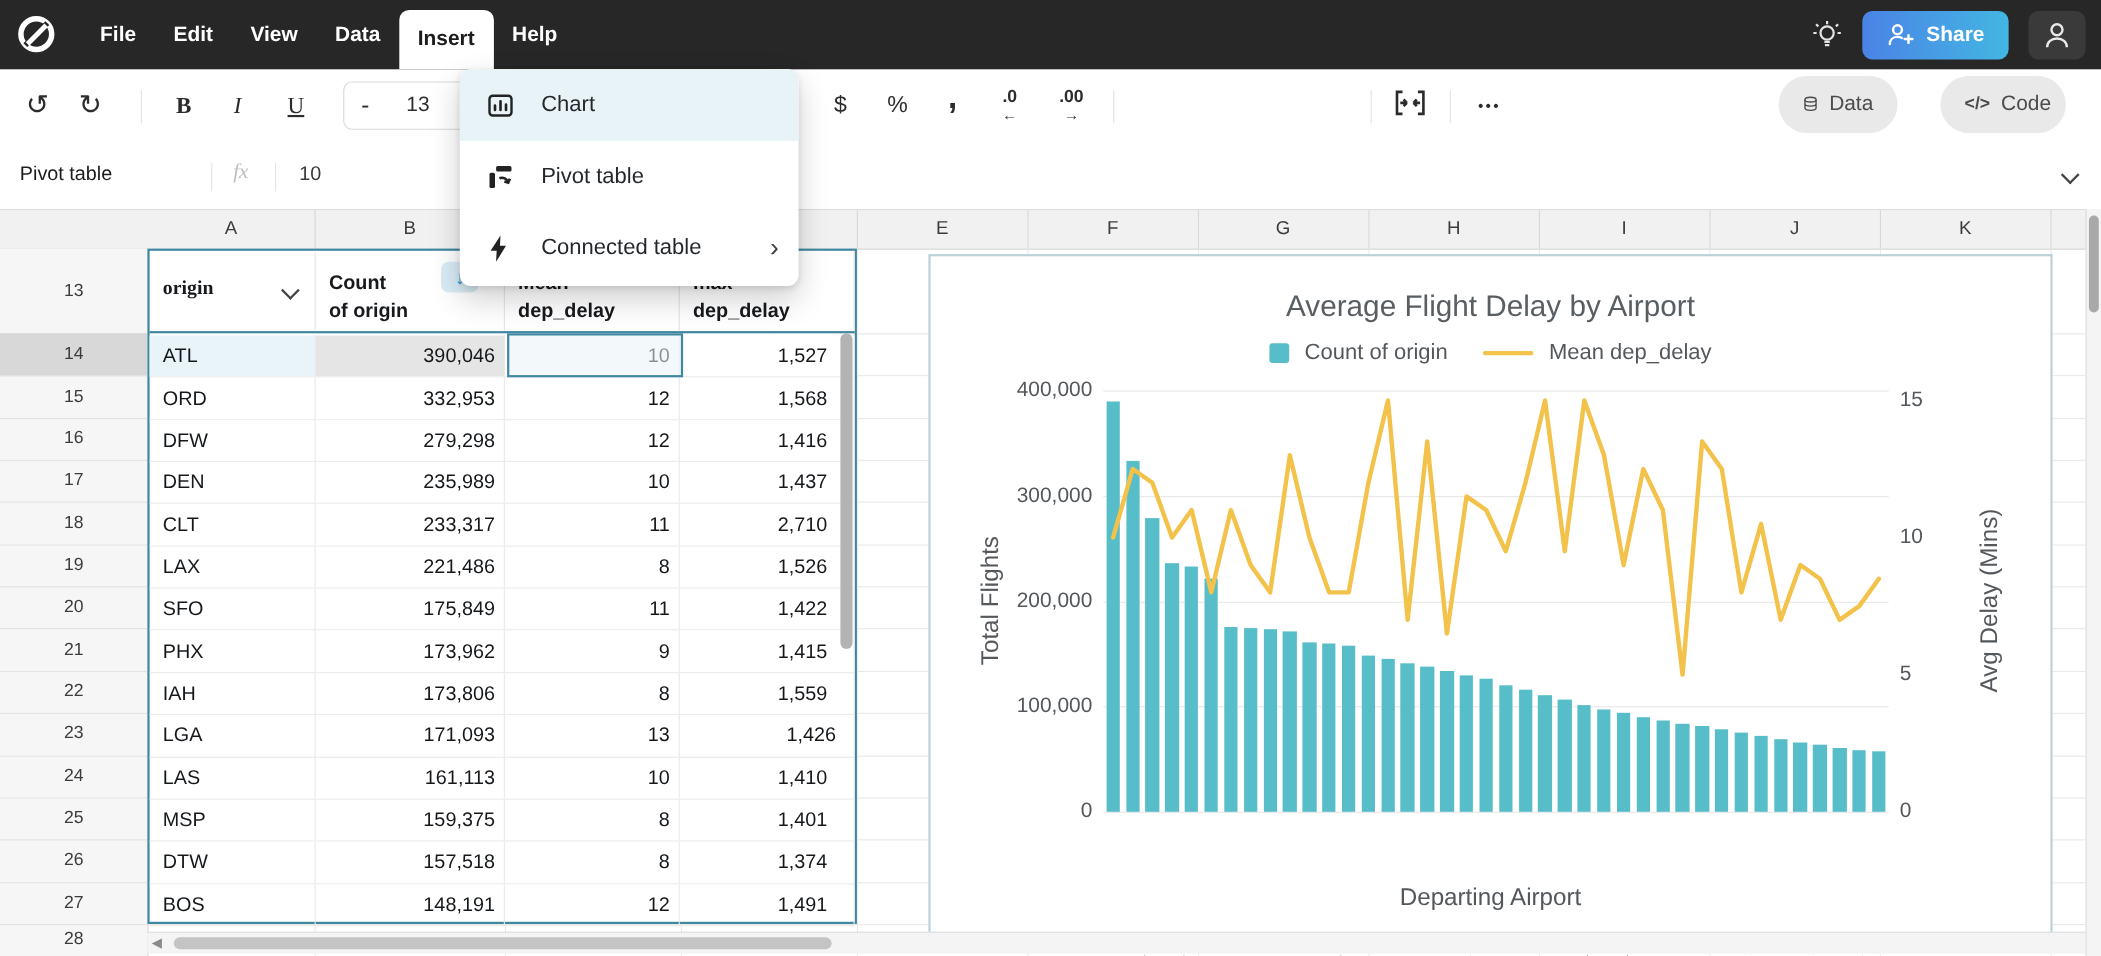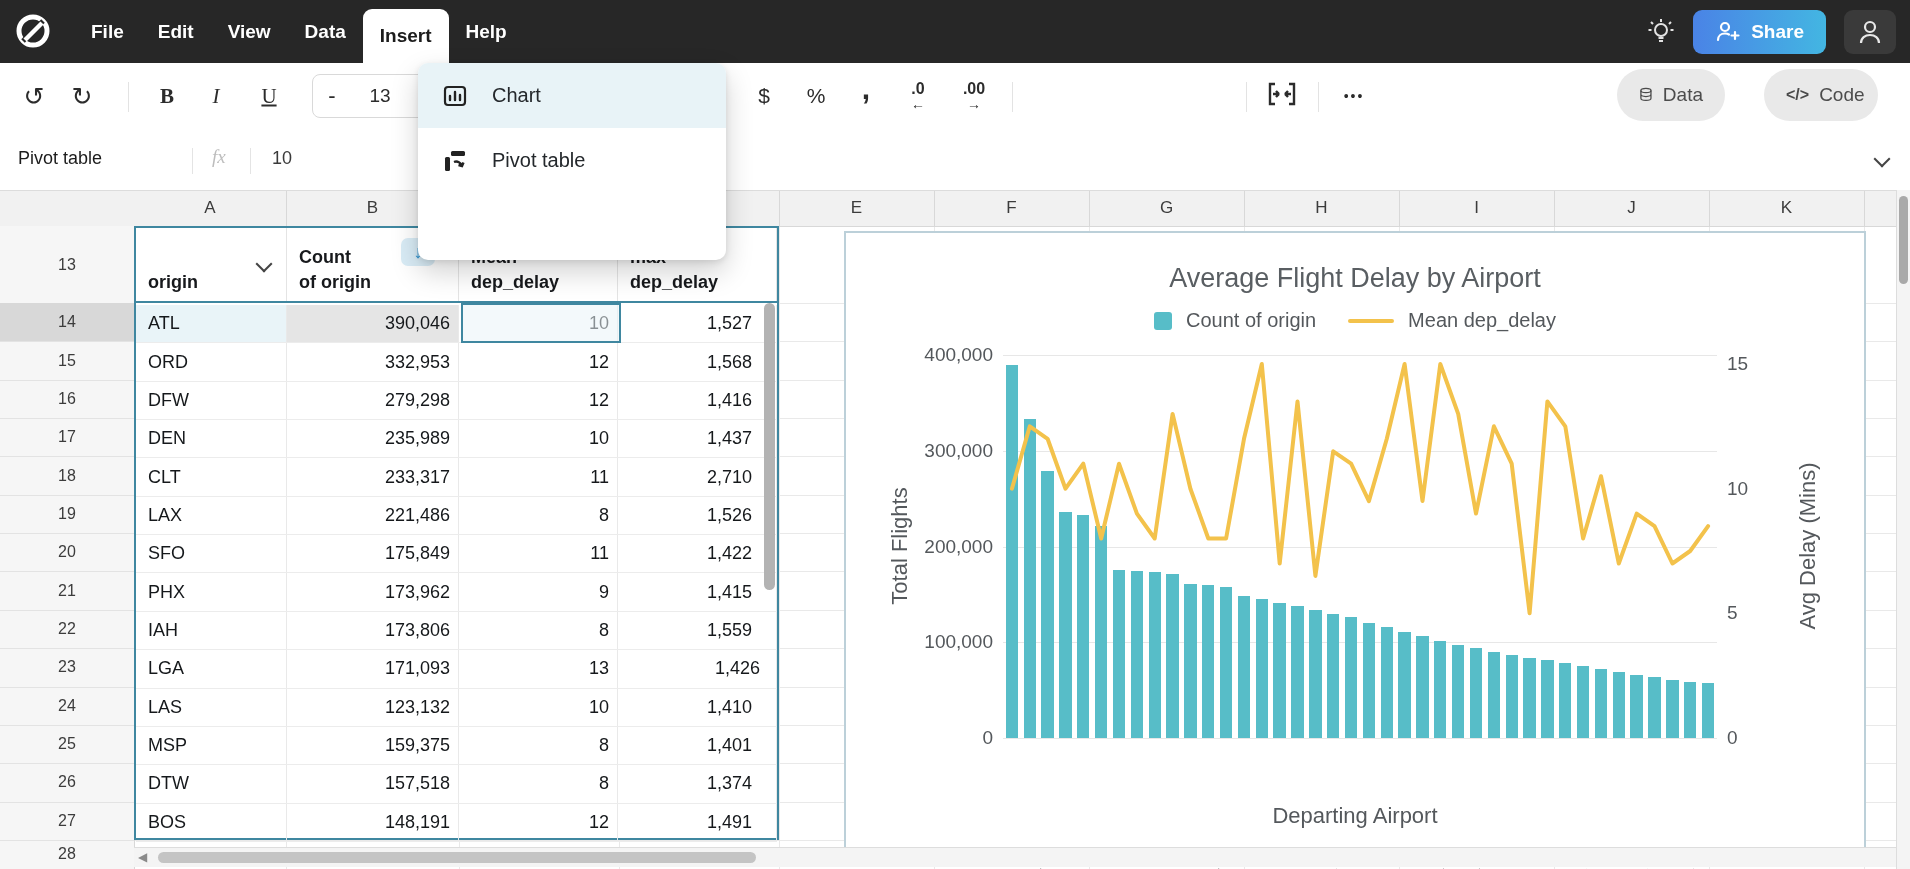--- a/index.html
+++ b/index.html
@@ -124,21 +124,21 @@
       <div class="gridline-v" style="left: 1089px;"></div>
       <div class="gridline-v" style="left: 1244px;"></div>
       <div class="gridline-v" style="left: 1399px;"></div>
       <div class="gridline-v" style="left: 1554px;"></div>
       <div class="gridline-v" style="left: 1709px;"></div>
       <div class="gridline-v" style="left: 1864px;"></div>
     </div>
 
   <div class="ptable" id="ptable">
       <div class="phead">
-        <div class="phcell" style="width: 152px; justify-content: flex-end;">
+        <div class="phcell" style="width: 152px; justify-content: center; font-family: Liberation Serif, serif;">
           <div style="white-space: nowrap;">origin</div>
           <div style="position: absolute; right: 16px; top: 30px; width: 10px; height: 10px; border-right: 2px solid rgb(68, 68, 68); border-bottom: 2px solid rgb(68, 68, 68); transform: rotate(45deg);"></div>
         </div>
         <div class="phcell" style="width: 173px;">
           <div style="white-space: nowrap;">Count</div>
           <div style="white-space: nowrap;">of origin</div>
           <div class="sort-badge" style="left: 114px; top: 10px;">↓</div>
         </div>
         <div class="phcell" style="width: 160px;">
           <div style="white-space: nowrap;">Mean</div>
@@ -204,21 +204,21 @@
         <div class="pcell" style="width: 160px; justify-content: flex-end; padding-right: 24px;">1,559</div>
       </div>
       <div class="prow" style="top: 422.213px; height: 38.357px;">
         <div class="pcell" style="width: 152px; padding-left: 12px;">LGA</div>
         <div class="pcell" style="width: 173px; justify-content: flex-end; padding-right: 8px;">171,093</div>
         <div class="pcell" style="width: 160px; justify-content: flex-end; padding-right: 8px;">13</div>
         <div class="pcell" style="width: 160px; justify-content: flex-end; padding-right: 16px;">1,426</div>
       </div>
       <div class="prow" style="top: 460.57px; height: 38.357px;">
         <div class="pcell" style="width: 152px; padding-left: 12px;">LAS</div>
-        <div class="pcell" style="width: 173px; justify-content: flex-end; padding-right: 8px;">123,132</div>
+        <div class="pcell" style="width: 173px; justify-content: flex-end; padding-right: 8px;">161,113</div>
         <div class="pcell" style="width: 160px; justify-content: flex-end; padding-right: 8px;">10</div>
         <div class="pcell" style="width: 160px; justify-content: flex-end; padding-right: 24px;">1,410</div>
       </div>
       <div class="prow" style="top: 498.927px; height: 38.357px;">
         <div class="pcell" style="width: 152px; padding-left: 12px;">MSP</div>
         <div class="pcell" style="width: 173px; justify-content: flex-end; padding-right: 8px;">159,375</div>
         <div class="pcell" style="width: 160px; justify-content: flex-end; padding-right: 8px;">8</div>
         <div class="pcell" style="width: 160px; justify-content: flex-end; padding-right: 24px;">1,401</div>
       </div>
       <div class="prow" style="top: 537.284px; height: 38.357px;">
@@ -442,15 +442,24 @@
         <div style="width: 26px; height: 26px; display: flex; align-items: center;">
           <svg width="26" height="26" viewBox="0 0 26 26">
             <rect x="3" y="9" width="5" height="14" rx="1.5" fill="#222"></rect>
             <rect x="9" y="3" width="14" height="5" rx="1.5" fill="#222"></rect>
             <path d="M12 14 a6 6 0 0 1 8 4" fill="none" stroke="#222" stroke-width="2.4"></path>
             <path d="M21.5 14.5 L20 18 L16.5 17" fill="none" stroke="#222" stroke-width="2.4"></path>
           </svg>
         </div>
         <div>Pivot table</div>
       </div>
+      <div class="menu-item">
+        <div style="width: 26px; height: 26px; display: flex; align-items: center;">
+          <svg width="22" height="26" viewBox="0 0 22 26">
+            <path d="M13 1 L4 15 h5.5 L9 25 L18 10.5 h-5.5 Z" fill="#222"></path>
+          </svg>
+        </div>
+        <div>Connected table</div>
+        <div class="mi-chevron">›</div>
+      </div>
     </div>
 
 </div>
 
 </body></html>

